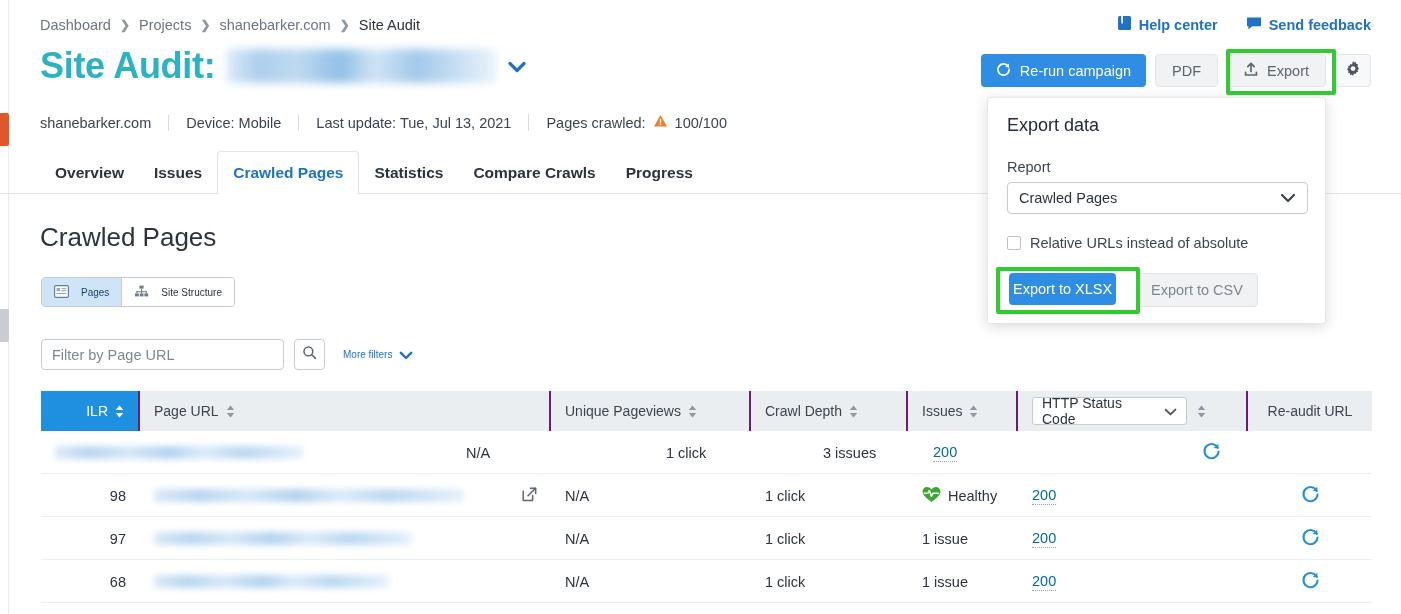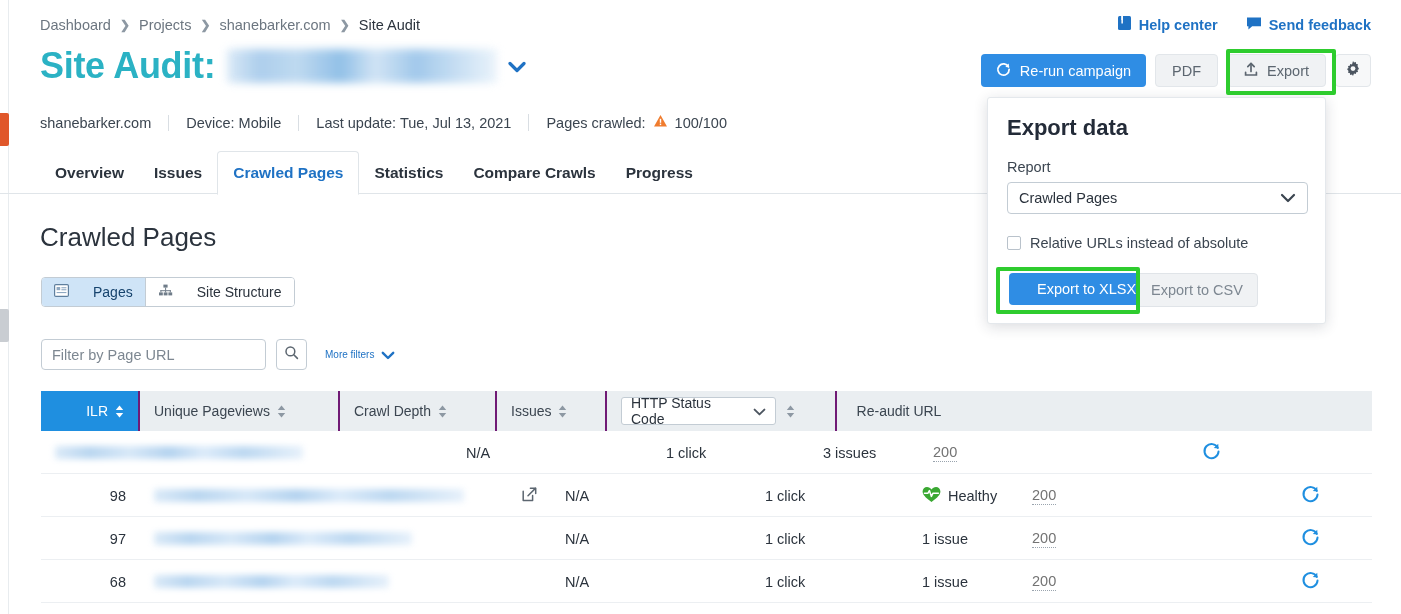--- a/index.html
+++ b/index.html
@@ -52,28 +52,28 @@
     color:#1f72c4; background:#fff;
     border:1px solid #e0e5e9; border-bottom:1px solid #fff;
     border-radius:4px 4px 0 0; position:relative; top:1px; height:44px; line-height:42px;
   }
 
   
   .h2 { position:absolute; left:40px; top:222px; font-size:26px; font-weight:400; color:#2b333d; }
 
   
   .viewtoggle { position:absolute; left:41px; top:277px; display:flex; height:30px; border:1px solid #c3ccd4; border-radius:4px; overflow:hidden; }
-  .vt { display:flex; align-items:center; gap:24px; padding:0 12px; font-size:14px; color:#2b333d; background:#fff; cursor:pointer; }
+  .vt { display:flex; align-items:center; gap:12px; padding:0 12px; font-size:10px; color:#2b333d; background:#fff; cursor:pointer; }
   .vt.active { background:#cfe4f7; color:#16436d; }
   .vt + .vt { border-left:1px solid #c3ccd4; }
 
   
   .filterrow { position:absolute; left:41px; top:339px; display:flex; align-items:center; gap:10px; }
   .filterinput {
-    width:225px; height:31px; border:1px solid #c3ccd4; border-radius:4px;
+    width:243px; height:31px; border:1px solid #c3ccd4; border-radius:4px;
     padding:0 10px; font-size:14.5px; color:#2b333d; background:#fff;
     font-family:"Liberation Sans", sans-serif;
   }
   .filterinput::placeholder { color:#7d8791; }
   .searchbtn { width:31px; height:31px; border:1px solid #c3ccd4; border-radius:4px; background:#fff; display:flex; align-items:center; justify-content:center; cursor:pointer; }
   .morefilters { margin-left:8px; font-size:10px; color:#1f72c4; display:flex; align-items:center; gap:7px; cursor:pointer; font-weight:500; }
   .morefilters .chev { font-size:15px; font-weight:bold; }
 
   
   .table { position:absolute; left:41px; top:391px; width:1331px; }
@@ -102,40 +102,40 @@
   .td.views { width:200px; }
   .td.depth { width:157px; }
   .td.issues { width:110px; gap:7px; }
   .td.status { width:230px; }
   .td.reaudit { width:124px; justify-content:center; }
   .urlblur {
     height:13px; border-radius:2px; filter:blur(3.2px);
     background:linear-gradient(90deg,#dbeaf8 0%,#b9d6f0 14%,#d7e8f8 30%,#b4d3ef 46%,#dcebfa 60%,#bcd8f1 76%,#e7f1fb 100%);
   }
   .extlink { position:absolute; right:14px; top:50%; transform:translateY(-50%); }
-  .statusnum { color:#737373; border-bottom:1px dotted #9aa4ae; padding-bottom:1px; cursor:pointer; }
+  .statusnum { color:#0369a1; border-bottom:1px dotted #9aa4ae; padding-bottom:1px; cursor:pointer; }
 
   
   .export-panel {
     position:absolute; left:987px; top:97px; width:339px; height:227px;
     background:#fff; border:1px solid #e4e8ec; border-radius:3px;
     box-shadow:0 3px 14px rgba(30,40,55,.16);
   }
-  .ep-title { position:absolute; left:19px; top:17px; font-size:22px; font-weight:700; color:#232b38; }
+  .ep-title { position:absolute; left:19px; top:17px; font-size:18px; font-weight:400; color:#232b38; }
   .ep-label { position:absolute; left:19px; top:61px; font-size:14.5px; color:#3b4550; }
   .ep-select {
     position:absolute; left:19px; top:84px; width:301px; height:32px;
     border:1px solid #c3ccd4; border-radius:4px; background:#fff;
     display:flex; align-items:center; justify-content:space-between;
     padding:0 11px; font-size:14.5px; color:#2b333d; cursor:pointer;
   }
   .ep-check { position:absolute; left:19px; top:137px; display:flex; align-items:center; gap:9px; font-size:14.5px; color:#3b4550; cursor:pointer; }
   .cbox { width:14px; height:14px; border:1px solid #b9c2cb; border-radius:2px; background:#fff; }
   .ep-xlsx {
-    position:absolute; left:21px; top:175px; height:32px; padding:0 28px;
+    position:absolute; left:21px; top:175px; height:32px; padding:0 4px;
     background:#2f8de4; color:#fff; border:none; border-radius:4px;
     font-size:14.5px; font-family:"Liberation Sans", sans-serif; cursor:pointer;
     display:flex; align-items:center;
   }
   .ep-csv {
     position:absolute; left:148px; top:175px; height:32px; padding:16px 14px;
     background:#f0f2f4; color:#7d8791; border:1px solid #e0e4e8; border-radius:4px;
     font-size:14.5px; font-family:"Liberation Sans", sans-serif; cursor:pointer;
     display:flex; align-items:center;
   }
@@ -324,20 +324,29 @@
   </div>
 
   <div class="table">
     <div class="thead">
       <div class="th ilr sortable">
         <span>ILR</span>
         <span class="sortglyph">
           <svg width="9" height="13" viewBox="0 0 9 13">
               <path d="M4.5 0.6 L8.2 5 L0.8 5 Z" fill="#fff"></path>
               <path d="M4.5 12.4 L0.8 8 L8.2 8 Z" fill="#fff"></path>
+            </svg>
+        </span>
+      </div>
+      <div class="th url sortable">
+        <span>Page URL</span>
+        <span class="sortglyph">
+          <svg width="9" height="13" viewBox="0 0 9 13">
+              <path d="M4.5 0.6 L8.2 5 L0.8 5 Z" fill="#8d98a3"></path>
+              <path d="M4.5 12.4 L0.8 8 L8.2 8 Z" fill="#8d98a3"></path>
             </svg>
         </span>
       </div>
       <div class="th views sortable">
         <span>Unique Pageviews</span>
         <span class="sortglyph">
           <svg width="9" height="13" viewBox="0 0 9 13">
               <path d="M4.5 0.6 L8.2 5 L0.8 5 Z" fill="#8d98a3"></path>
               <path d="M4.5 12.4 L0.8 8 L8.2 8 Z" fill="#8d98a3"></path>
             </svg>

